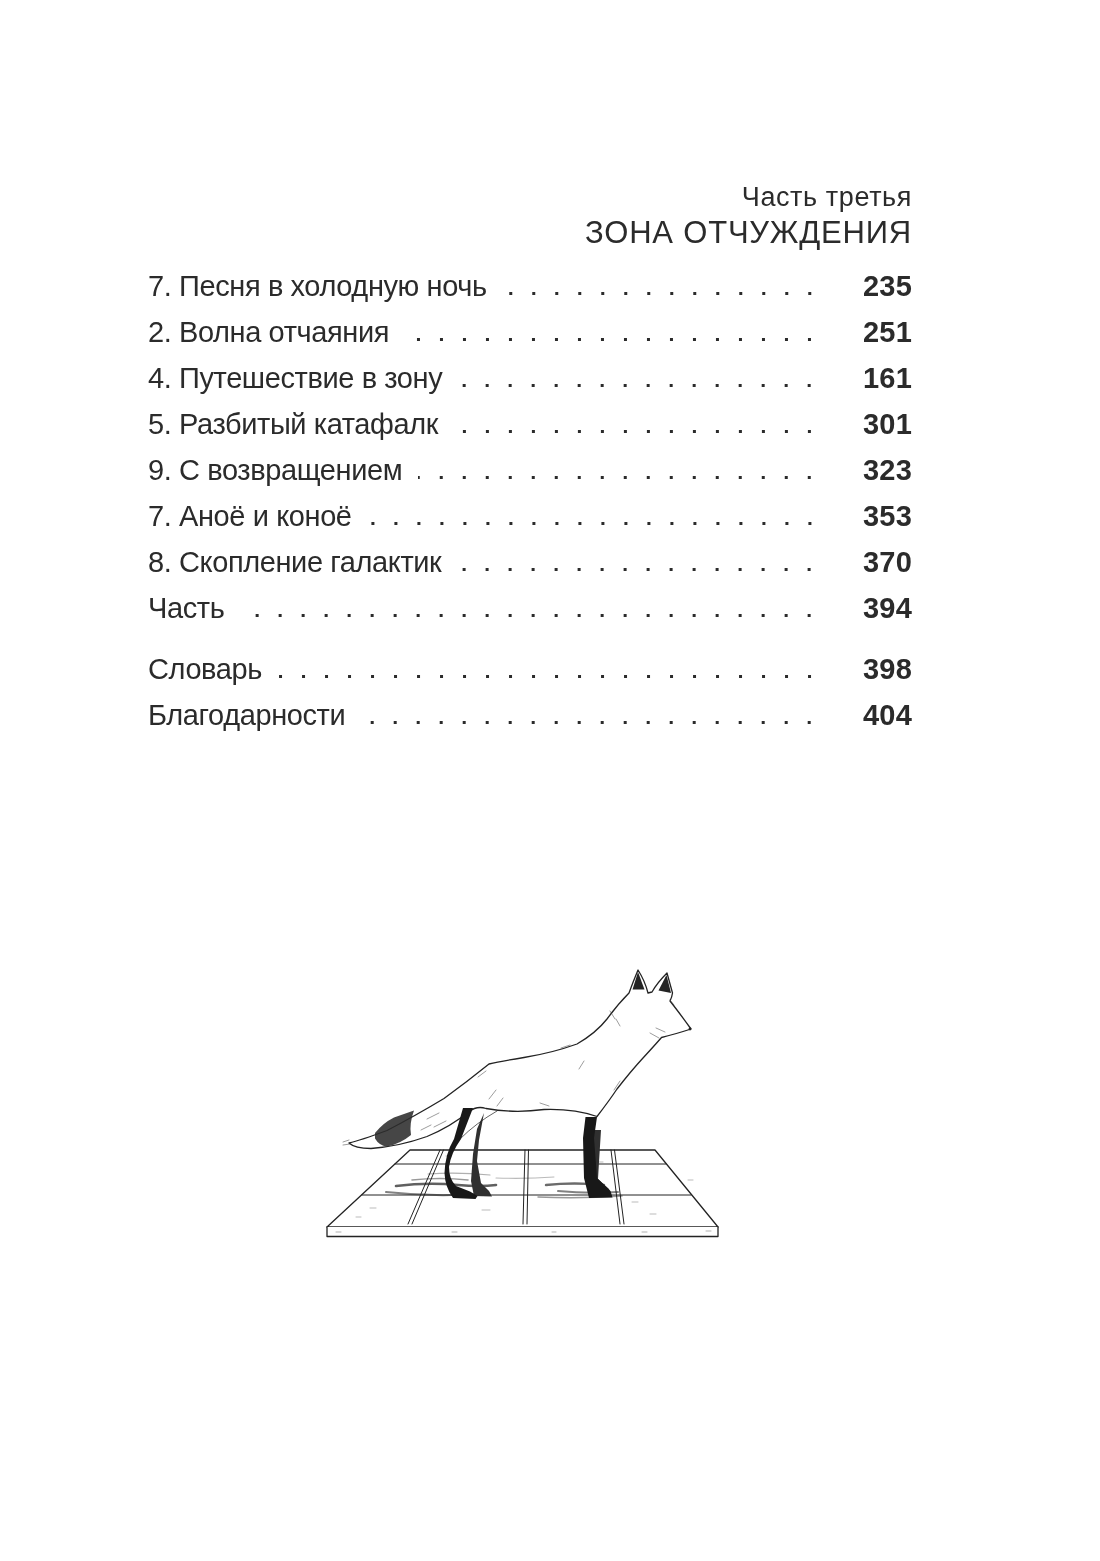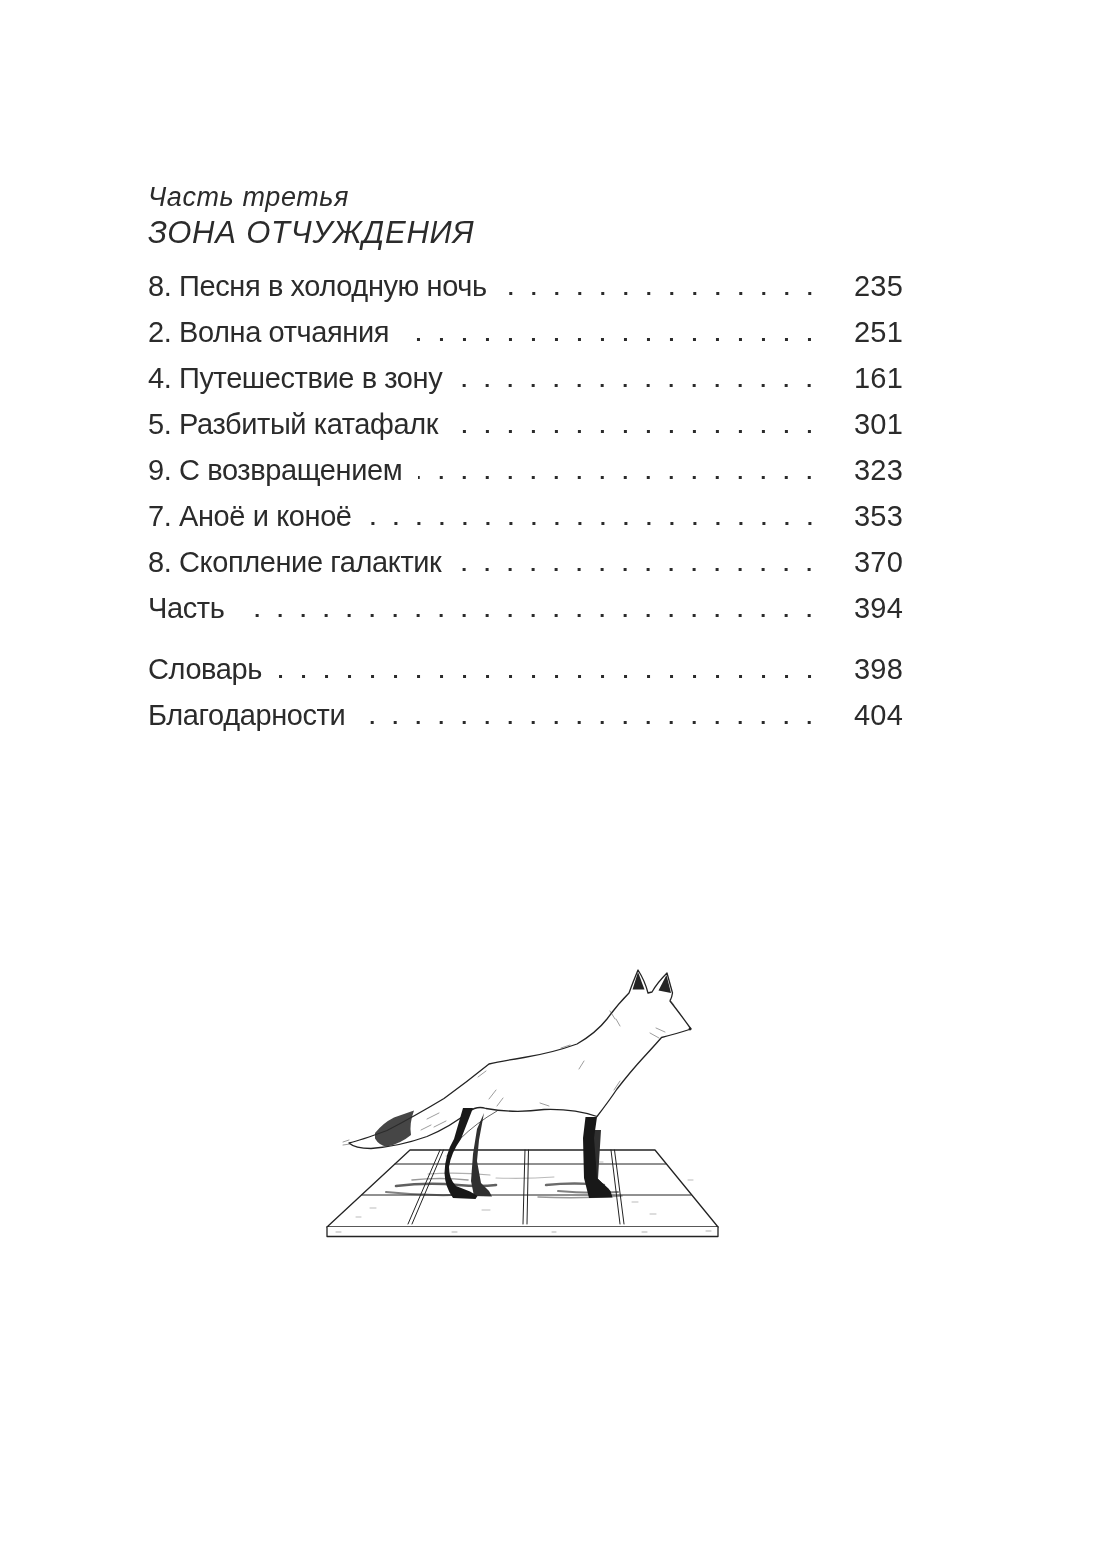--- a/index.html
+++ b/index.html
@@ -9,21 +9,21 @@
     font-family:"Liberation Sans", sans-serif;
     color:#2b2b2b;
     position:relative;
     overflow:hidden;
   }
   .page{position:absolute;inset:0;background:#fff;}
   .toc{
     position:absolute;
     left:148px;top:182px;width:764px;
   }
-  .part-heading{text-align:left;font-style:italic;}
+  .part-heading{text-align:right;}
   .part-label{
     font-size:27px;line-height:31px;letter-spacing:.6px;
     font-weight:400;
   }
   .part-title{
     font-size:31px;line-height:38px;letter-spacing:.8px;
     font-weight:400;
     margin-top:1px;
   }
   .rows{margin-top:8px;}
@@ -44,41 +44,43 @@
     flex:1 1 auto;
     height:5px;
     margin:0 24px 7px 16px;
     background-image:radial-gradient(circle 1.9px at 2.5px 2.5px,#2b2b2b 97%,rgba(0,0,0,0));
     background-size:23px 5px;
     background-repeat:repeat-x;
     background-position:right center;
   }
   .toc-row .num{
     min-width:58px;
+    text-align:right;
     white-space:nowrap;
     letter-spacing:.2px;
+    font-weight:bold;
   }
   .illustration{
     position:absolute;left:300px;top:940px;width:450px;height:330px;margin:0;
   }
   .illustration svg{display:block;width:100%;height:100%;}
 </style>
 </head>
 <body>
 
 <div class="page">
 
   <div class="toc">
     <div class="part-heading">
       <div class="part-label">Часть третья</div>
       <div class="part-title">ЗОНА ОТЧУЖДЕНИЯ</div>
     </div>
     <div class="rows">
         <div class="toc-row">
-          <span class="label">8. Песня в холодную ночь</span>
+          <span class="label">7. Песня в холодную ночь</span>
           <span class="leader"></span>
           <span class="num">235</span>
         </div>
         <div class="toc-row">
           <span class="label">2. Волна отчаяния</span>
           <span class="leader"></span>
           <span class="num">251</span>
         </div>
         <div class="toc-row">
           <span class="label">4. Путешествие в зону</span>

